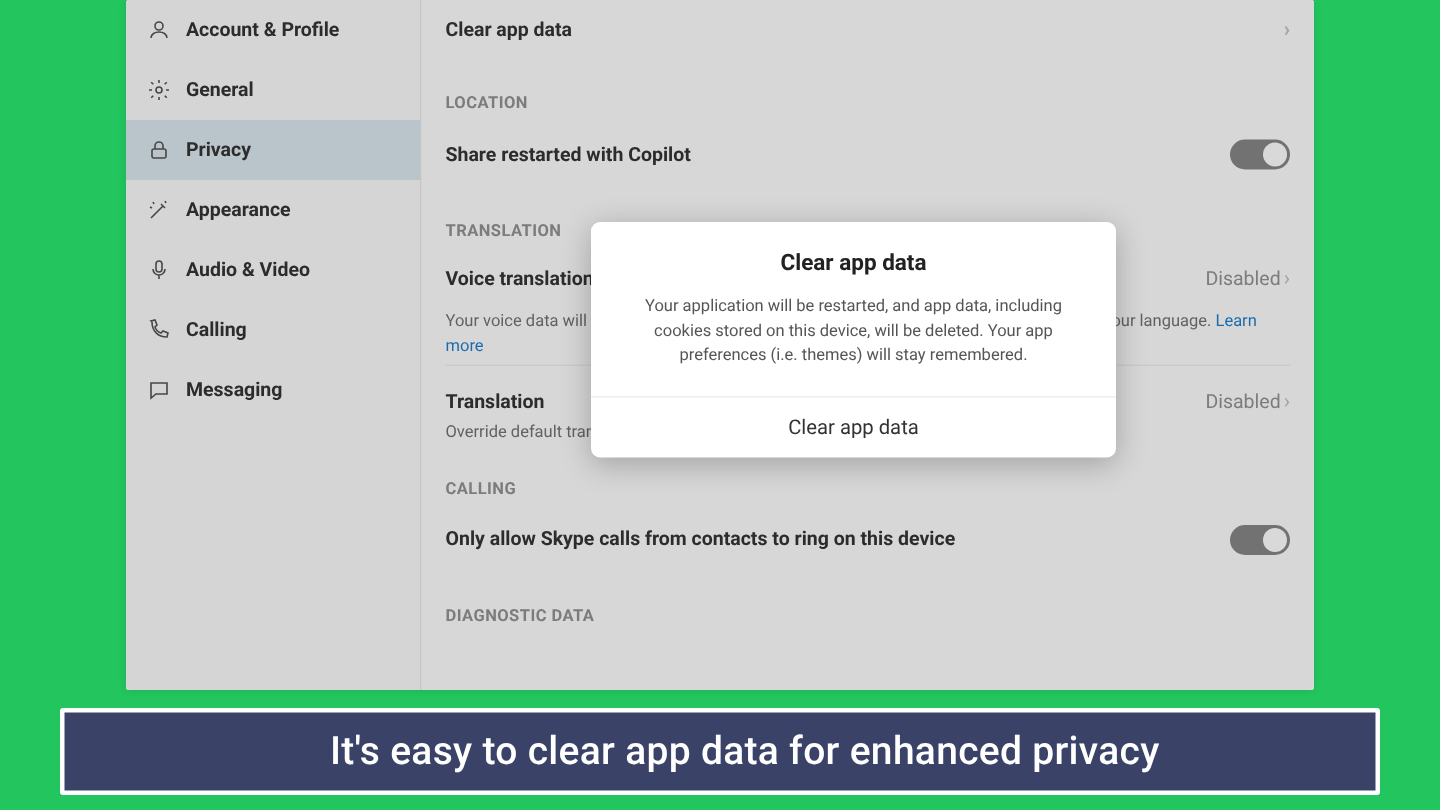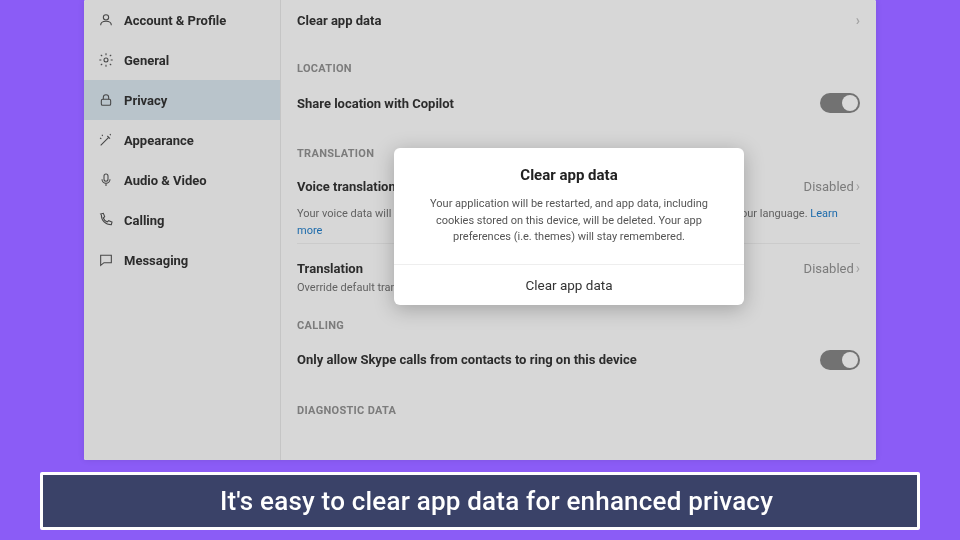--- a/index.html
+++ b/index.html
@@ -1,17 +1,17 @@
 <!DOCTYPE html>
 <html><head>
 <meta charset="utf-8">
 <style>
   * { box-sizing: border-box; margin: 0; padding: 0; }
   html, body { width: 960px; height: 540px; overflow: hidden; font-family: -apple-system, "Segoe UI", Roboto, Arial, sans-serif; }
-  .stage { position: relative; width: 960px; height: 540px; background: #8b5cf6; }
+  .stage { position: relative; width: 960px; height: 540px; background: #22c55e; }
   .card { position: absolute; left: 84px; top: 0; width: 792px; height: 460px; background: #fff; border-radius: 2px; box-shadow: 0 0 6px rgba(0,0,0,0.1); overflow: hidden; }
   .layout { display: flex; height: 100%; }
   .sidebar { width: 197px; background: #fafafa; border-right: 1px solid #e6e6e6; }
   .side-item { display: flex; align-items: center; gap: 10px; padding: 12px 14px; font-size: 13px; font-weight: 700; color: #222; cursor: pointer; }
   .side-item.active { background: #d6e4ee; text-align: right; }
   .side-icon { width: 16px; height: 16px; display: inline-flex; align-items: center; justify-content: center; }
   .side-icon svg { width: 16px; height: 16px; stroke: #444; stroke-width: 1.6; fill: none; }
   .content { flex: 1; background: #fdfdfd; padding: 0 16px 8px 16px; overflow: hidden; position: relative; }
   .row { display: flex; align-items: center; justify-content: space-between; padding: 12px 0; font-size: 13px; font-weight: 700; color: #222; }
   .section-label { font-size: 11px; font-weight: 700; letter-spacing: .3px; color: #888; padding: 22px 0 6px 0; }
@@ -107,21 +107,21 @@
       </div>
 
       <div class="content">
         <div class="row">
           <span>Clear app data</span>
           <span class="chev">›</span>
         </div>
 
         <div class="section-label">LOCATION</div>
         <div class="row">
-          <span>Share location with Copilot</span>
+          <span>Share restarted with Copilot</span>
           <span class="toggle"></span>
         </div>
 
         <div class="section-label">TRANSLATION</div>
         <div class="row">
           <span>Voice translation</span>
           <span class="disabled-tag">
             <span>Disabled</span>
             <span class="chev">›</span>
           </span>

